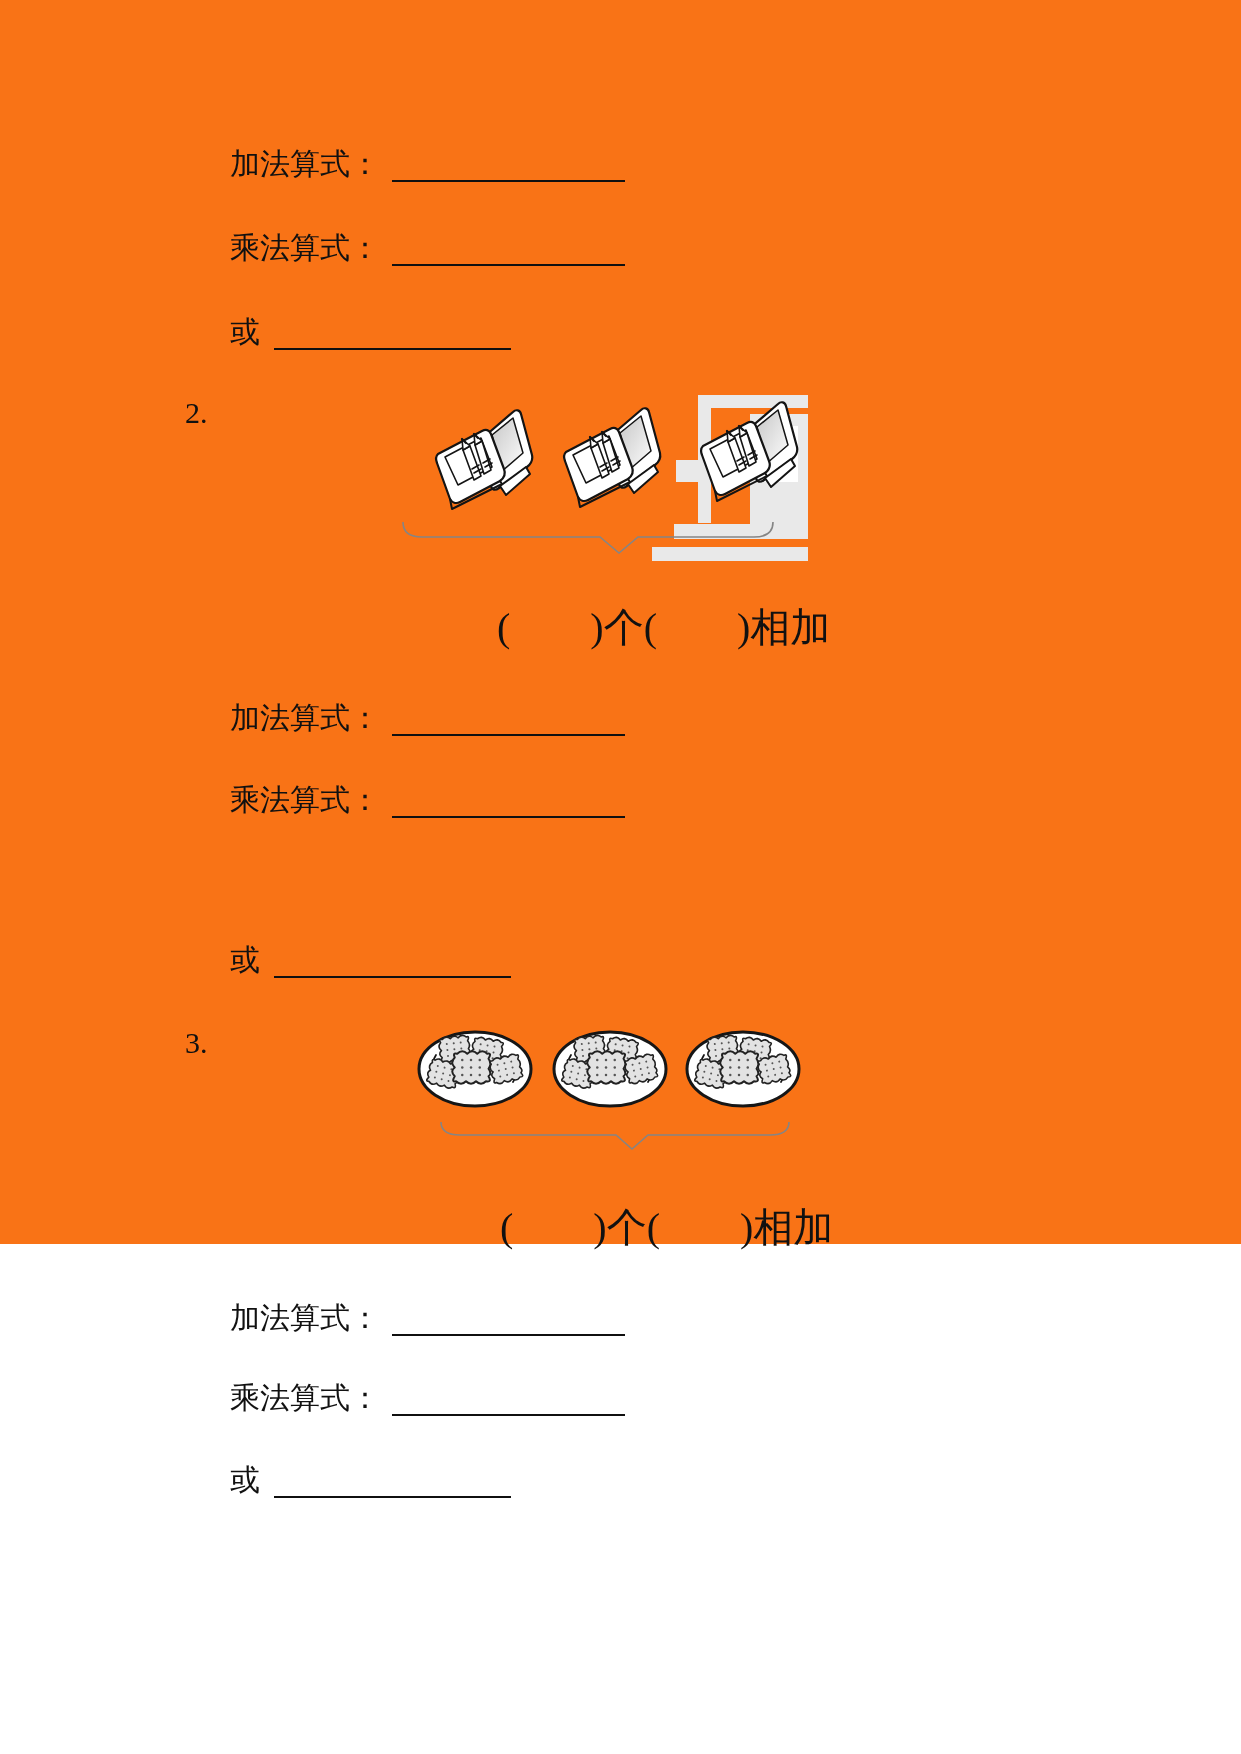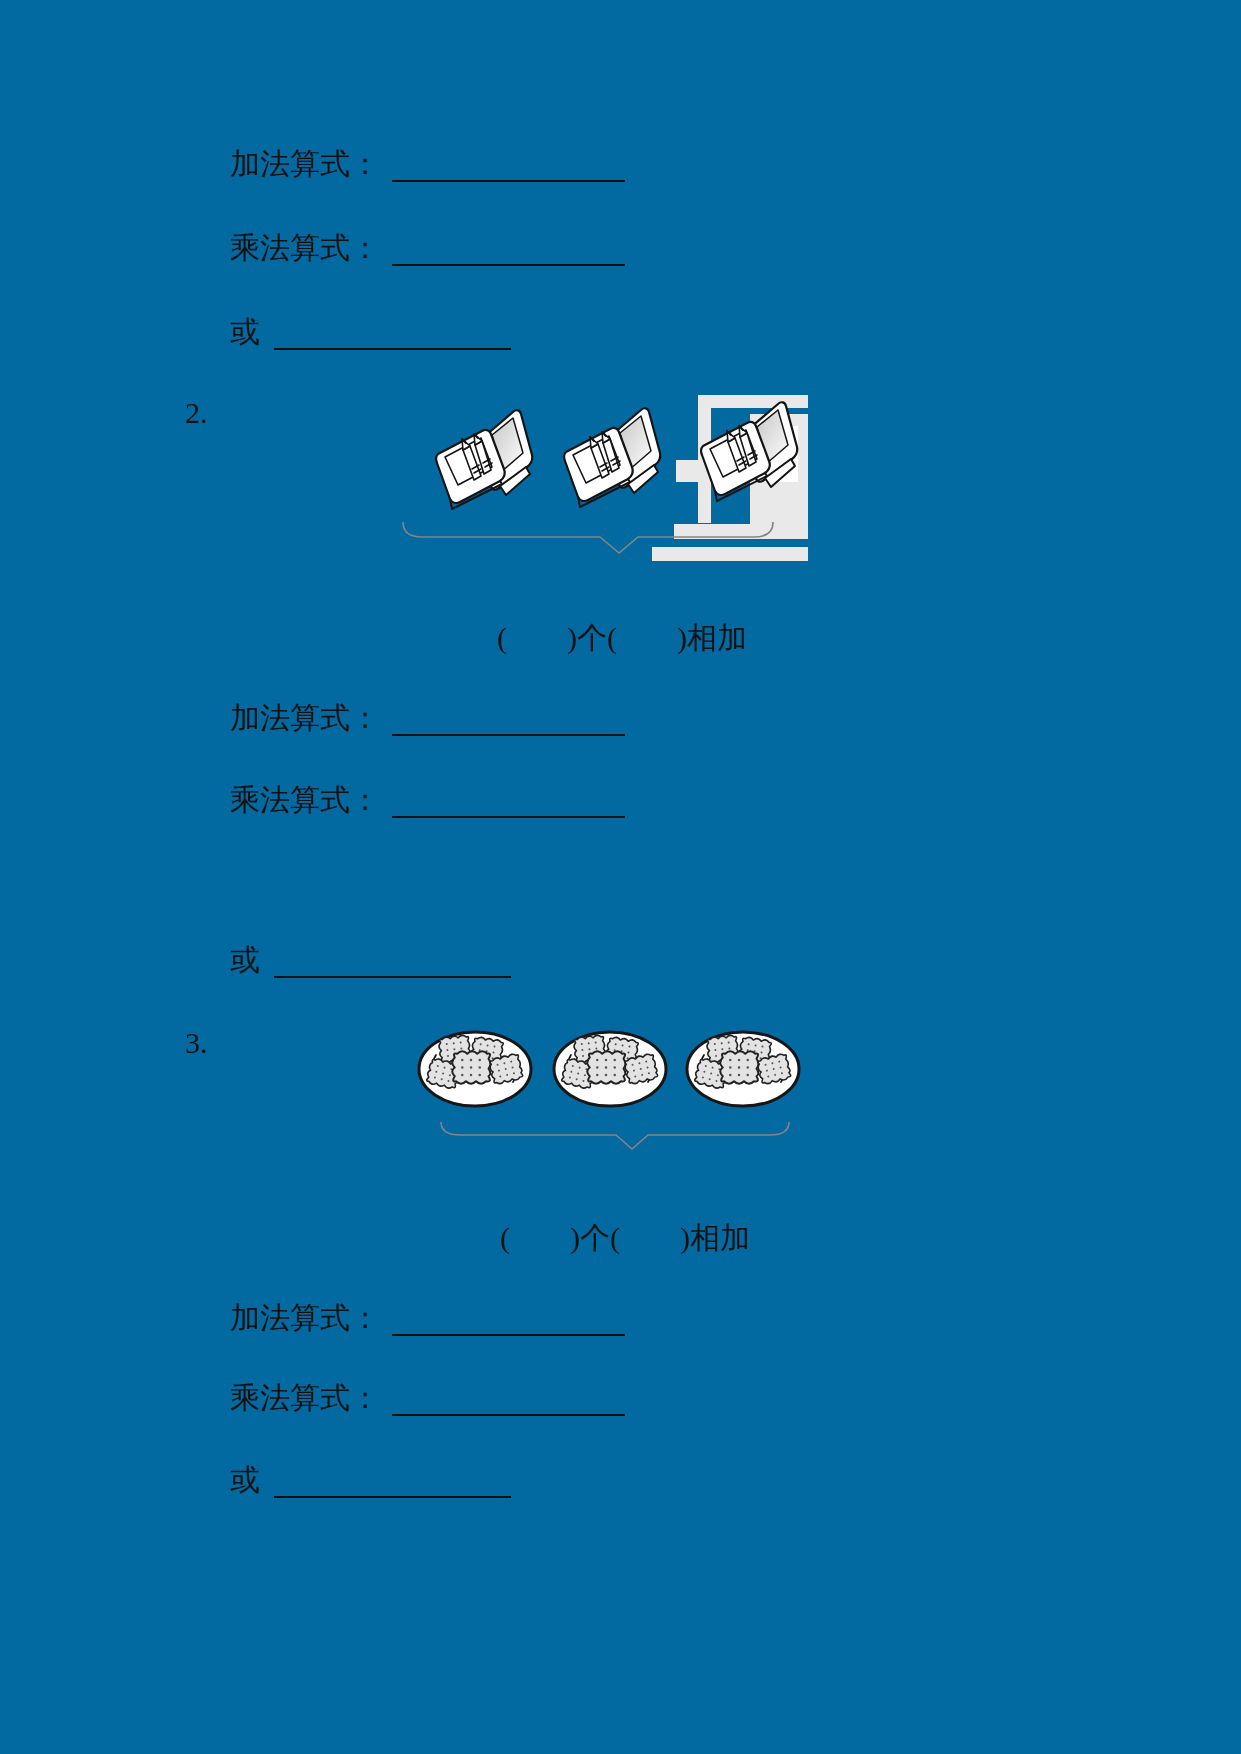--- a/index.html
+++ b/index.html
@@ -1,30 +1,30 @@
 <!DOCTYPE html>
 <html><head>
 <meta charset="utf-8">
 <style>
   html,body{margin:0;padding:0;}
   body{
     width:1241px;height:1754px;background:#ffffff;position:relative;
     font-family:"Liberation Serif","DejaVu Serif",serif;color:#111;
     overflow:hidden;
   }
-  .sheet{position:absolute;left:0;top:0;width:1241px;height:1754px;background:#0369a1;}
+  .sheet{position:absolute;left:0;top:0;width:1241px;height:1244px;background:#f97316;}
   .row{position:absolute;font-size:30px;line-height:36px;height:38px;white-space:nowrap;}
   .row .lbl{display:inline-block;vertical-align:bottom;line-height:36px;}
   .blank{
     display:inline-block;width:233px;height:32px;margin-left:12px;
     border-bottom:2px solid #101010;vertical-align:bottom;
   }
   .blank.or{width:237px;margin-left:14px;}
   .qnum{position:absolute;font-size:30px;line-height:34px;}
-  .count{position:absolute;font-size:30px;line-height:36px;white-space:pre;margin-top:10px;}
+  .count{position:absolute;font-size:40px;line-height:36px;white-space:pre;}
   .wm{position:absolute;background:#e9e9e9;z-index:0;}
   .wm.white{background:#ffffff;}
   svg.fig{position:absolute;z-index:2;}
   svg.brace{position:absolute;z-index:3;}
 </style>
 </head>
 <body>
 
 <div class="sheet">
 

